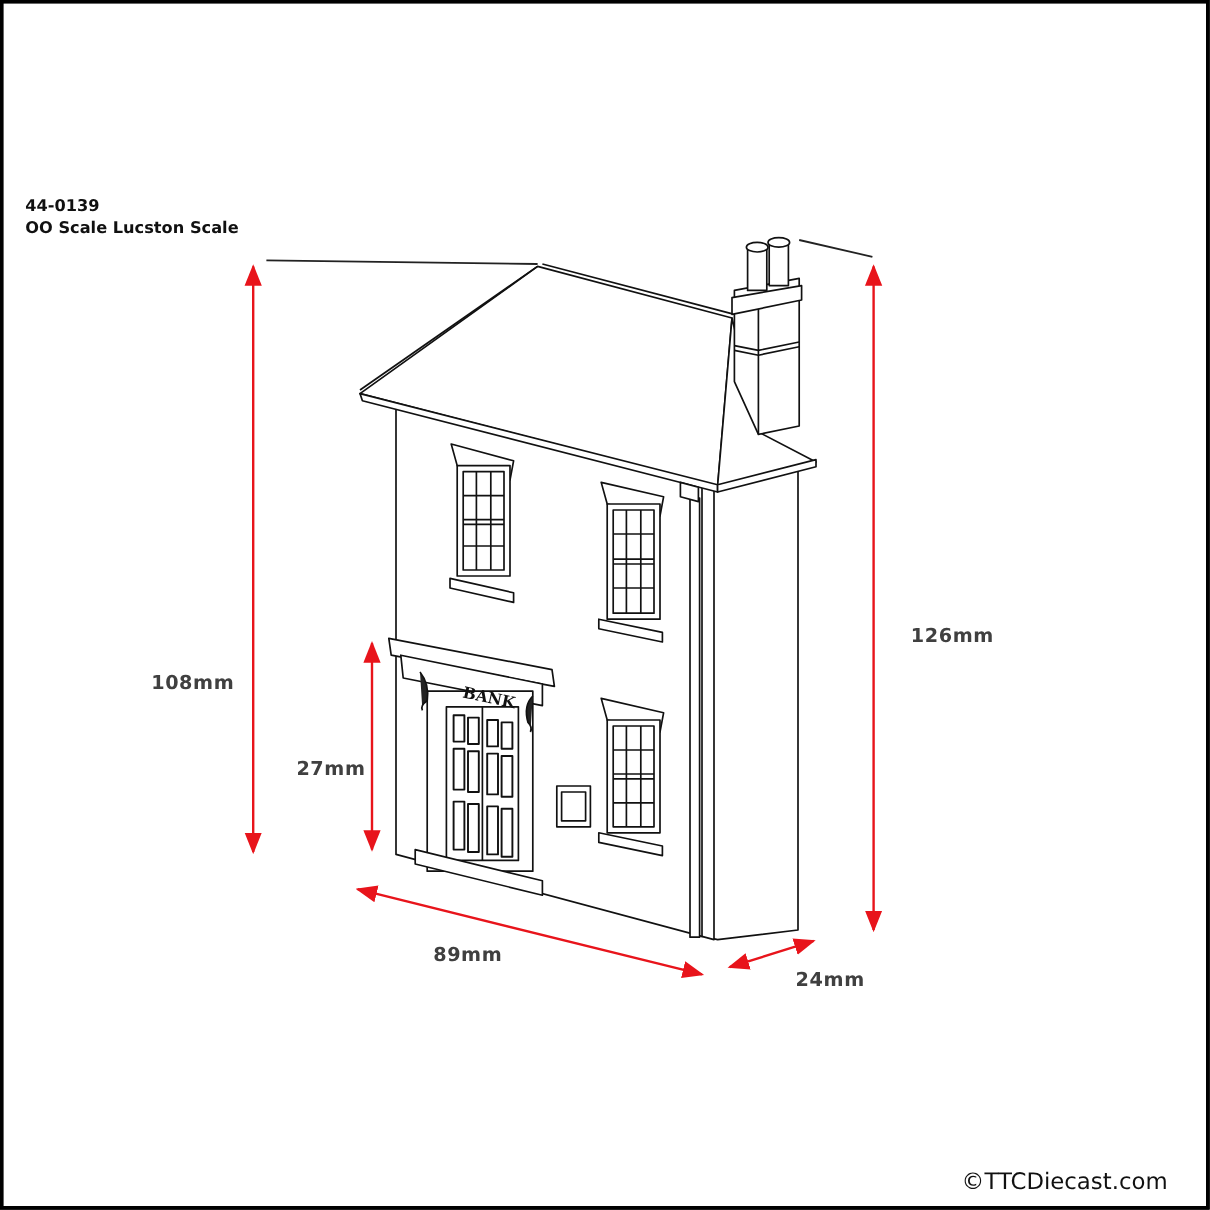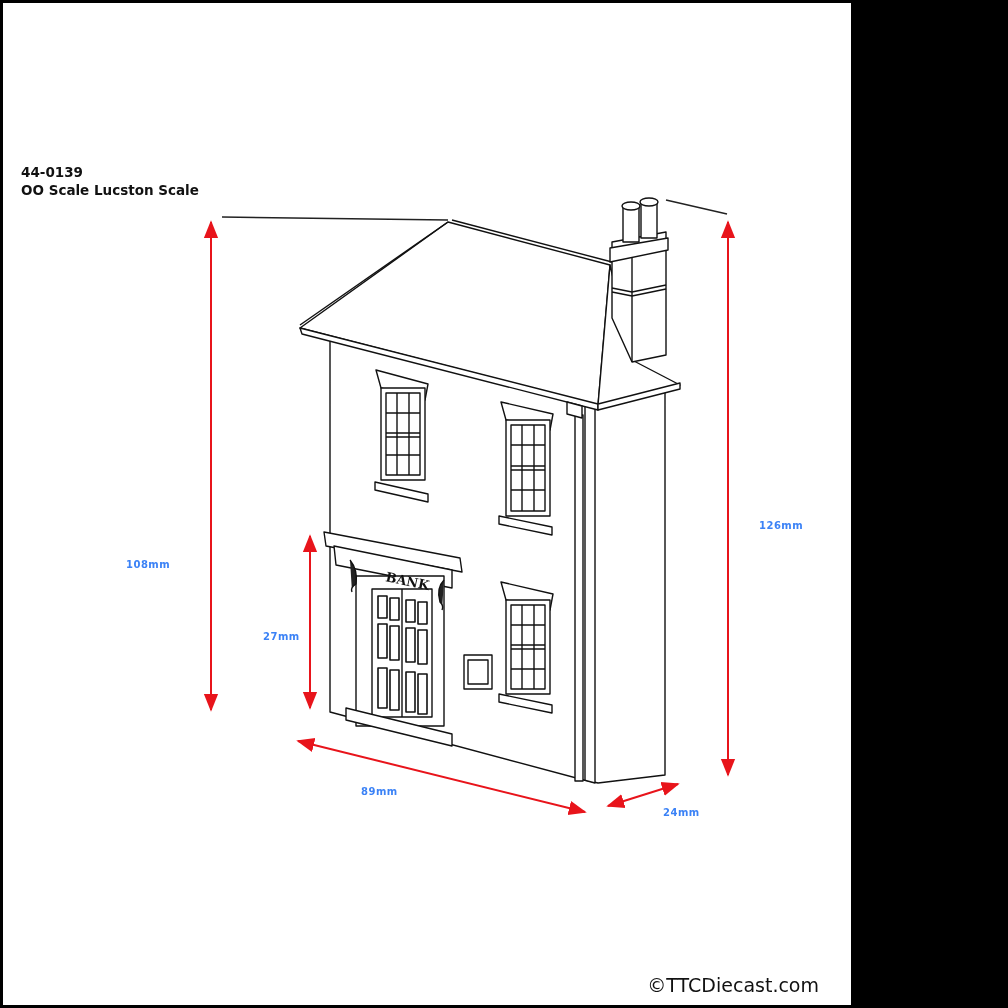--- a/index.html
+++ b/index.html
@@ -4,34 +4,34 @@
   <style>
     html, body { margin: 0; padding: 0; background: #000; }
     .frame {
       position: relative;
       width: 1008px; height: 1008px;
       background: #000;
       overflow: hidden;
     }
     .canvas {
       position: absolute;
-      left: 3px; top: 3px; width: 848px; height: 1002px;
+      left: 3px; top: 3px; width: 1002px; height: 1002px;
       background: #ffffff;
     }
     .title-block {
       position: absolute; left: 18px; top: 160px;
       font-family: "DejaVu Sans", sans-serif;
       font-weight: bold; font-size: 13.5px; line-height: 18px;
       color: #111;
     }
     .dim-label {
       position: absolute;
       font-family: "DejaVu Sans", sans-serif;
-      font-weight: bold; font-size: 10px;
-      color: #3b82f6;
+      font-weight: bold; font-size: 16px;
+      color: #404040;
       letter-spacing: 0.5px;
     }
     .note {
       position: absolute; left: 773px; top: 818px;
       font-family: "DejaVu Sans", sans-serif;
       font-style: italic; font-size: 11.5px; line-height: 18px;
       color: #111;
     }
     .copyright {
       position: absolute; right: 32px; top: 971px;
@@ -168,21 +168,21 @@
         <line x1="310" y1="536" x2="310" y2="708"></line>
         <line x1="728" y1="222" x2="728" y2="775"></line>
         <line x1="298" y1="741" x2="585" y2="812"></line>
         <line x1="608" y1="806" x2="678" y2="784"></line>
       </g>
 
       <text x="385" y="581" font-family="DejaVu Serif, serif" font-weight="bold" font-size="13" fill="#111" transform="rotate(12 385 581)">BANK</text>
     </svg>
 
     <div class="dim-label" style="left:123px; top:556px;">108mm</div>
-    <div class="dim-label" style="left:244px; top:628px;margin-left:16px;">27mm</div>
+    <div class="dim-label" style="left:244px; top:628px;">27mm</div>
     <div class="dim-label" style="left:756px; top:517px;">126mm</div>
     <div class="dim-label" style="left:358px; top:783px;">89mm</div>
     <div class="dim-label" style="left:660px; top:804px;">24mm</div>
 
 
     <div class="copyright">©TTCDiecast.com</div>
   </div>
 </div>
 
 </body></html>

